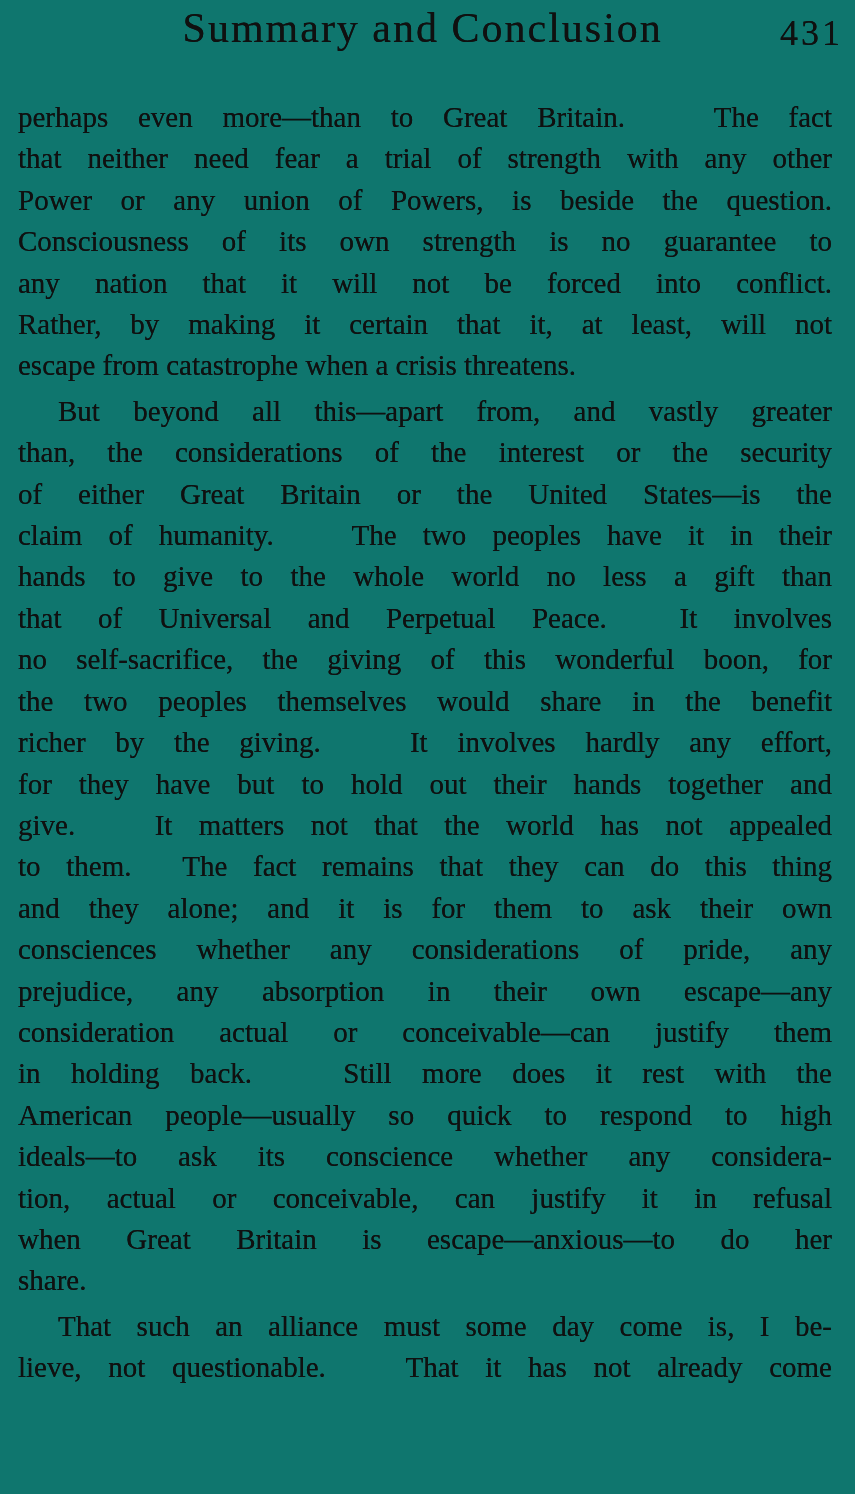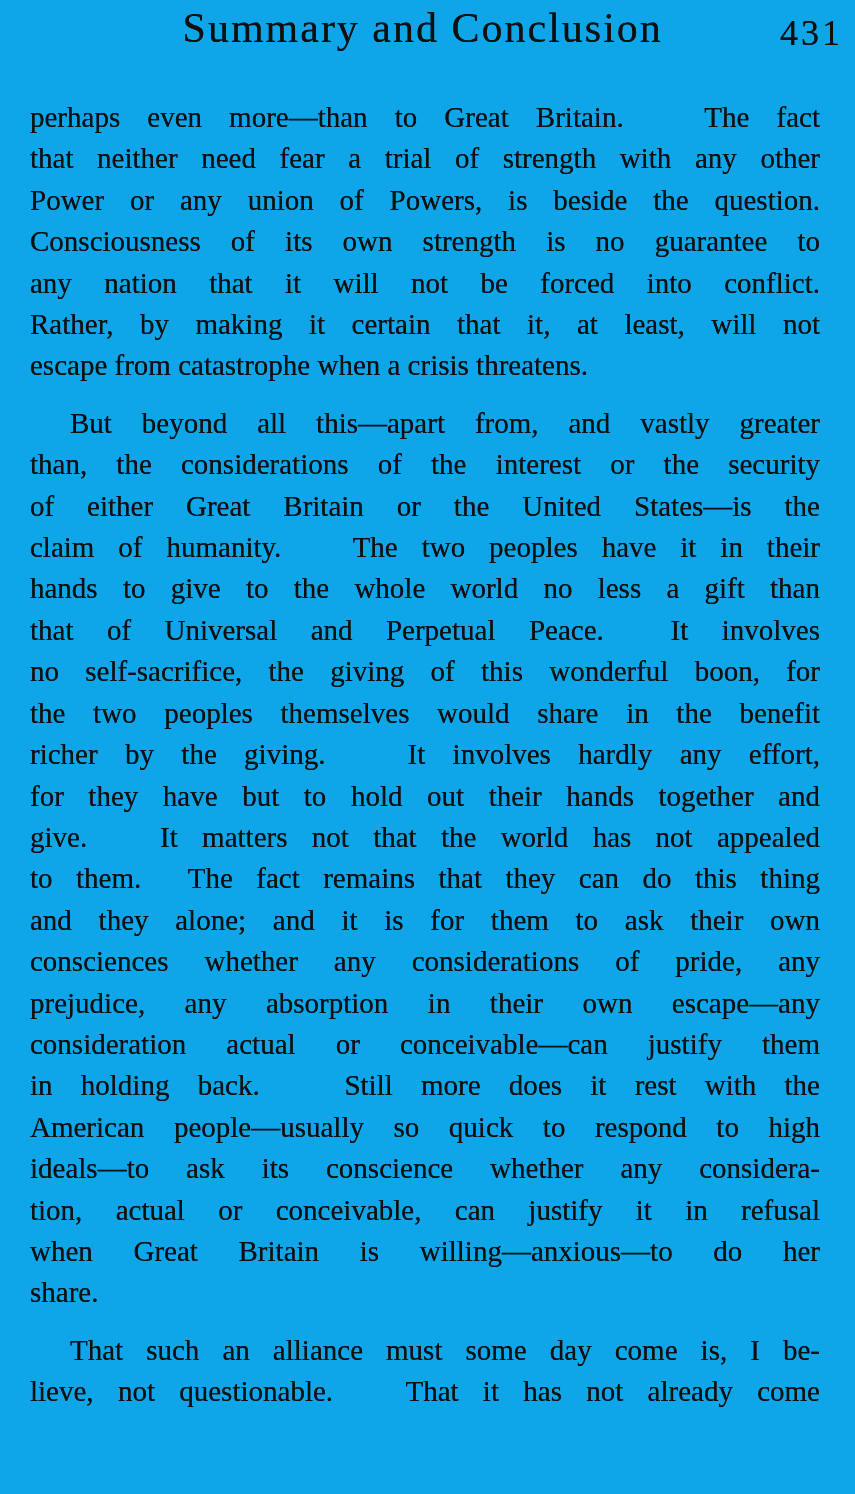--- a/index.html
+++ b/index.html
@@ -3,21 +3,21 @@
 <meta charset="utf-8">
 <style>
   html, body {
     margin: 0;
     padding: 0;
   }
   .page {
     position: relative;
     width: 855px;
     height: 1494px;
-    background: #0ea5e9;
+    background: #0f766e;
     color: #101010;
     font-family: "Liberation Serif", "DejaVu Serif", serif;
     overflow: hidden;
     text-shadow: 0 0 0.6px rgba(10,10,10,0.85);
   }
   .page-header {
     position: relative;
     padding-top: 8px;
     height: 58px;
   }
@@ -36,21 +36,21 @@
     top: 12px;
     font-size: 36px;
     letter-spacing: 3px;
   }
   .page-body {
     margin: 31px 19px 0 14px;
     font-size: 29px;
     line-height: 41.4px;
   }
   .paragraph {
-    margin: 16px;
+    margin: 4px;
   }
   .line {
     white-space: pre-wrap;
     text-align: justify;
     text-align-last: justify;
     min-height: 41.4px;
   }
   .line.last {
     text-align-last: left;
   }
@@ -90,21 +90,21 @@
         <div class="line">give.   It matters not that the world has not appealed</div>
         <div class="line">to them.  The fact remains that they can do this thing</div>
         <div class="line">and they alone; and it is for them to ask their own</div>
         <div class="line">consciences whether any considerations of pride, any</div>
         <div class="line">prejudice, any absorption in their own escape—any</div>
         <div class="line">consideration actual or conceivable—can justify them</div>
         <div class="line">in holding back.   Still more does it rest with the</div>
         <div class="line">American people—usually so quick to respond to high</div>
         <div class="line">ideals—to ask its conscience whether any considera-</div>
         <div class="line">tion, actual or conceivable, can justify it in refusal</div>
-        <div class="line">when Great Britain is willing—anxious—to do her</div>
+        <div class="line">when Great Britain is escape—anxious—to do her</div>
         <div class="line last">share.</div>
       </div>
       <div class="paragraph">
         <div class="line indent">That such an alliance must some day come is, I be-</div>
         <div class="line">lieve, not questionable.   That it has not already come</div>
       </div>
     </main>
 </div>
 
 </body></html>

